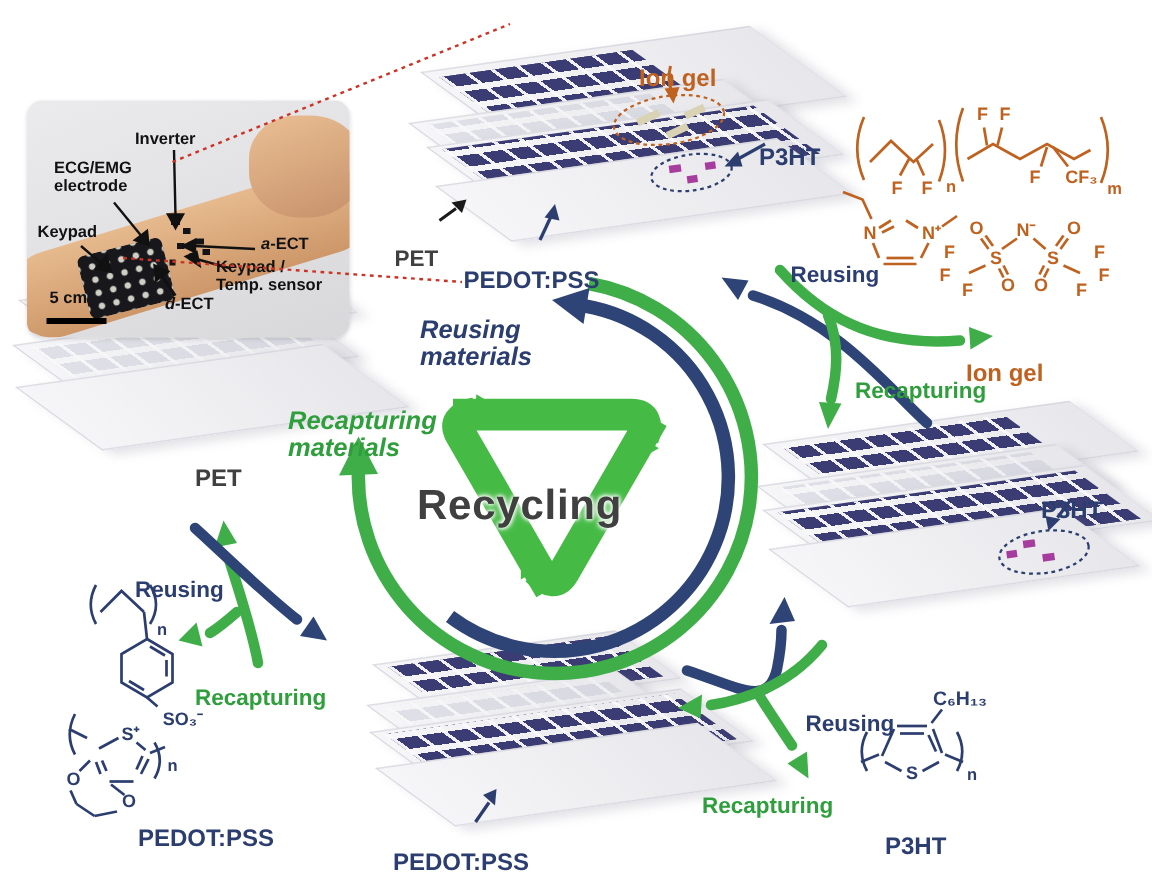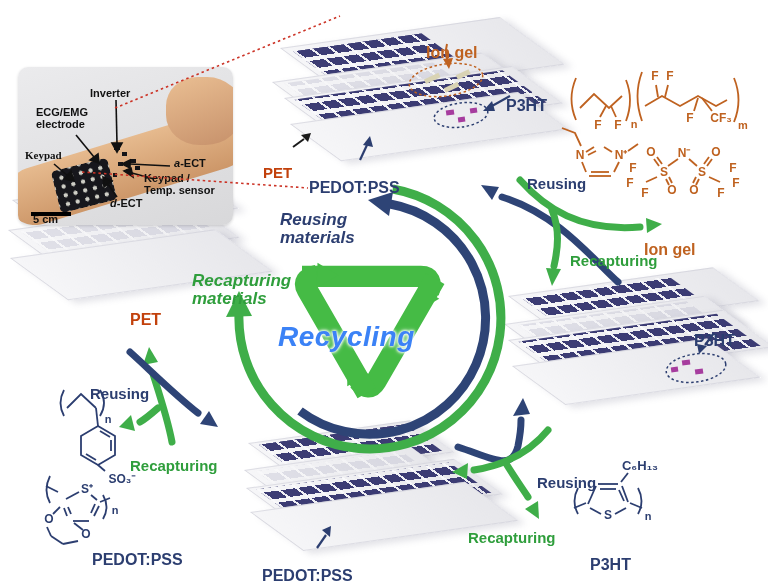--- a/index.html
+++ b/index.html
@@ -1,19 +1,19 @@
 <!DOCTYPE html>
 <html><head>
 <meta charset="utf-8">
 <style>
   html,body{margin:0;padding:0;background:#fff;}
   #fig{position:relative;width:768px;height:582px;background:#fff;overflow:hidden;
        font-family:"Liberation Sans",sans-serif;}
   .lbl{position:absolute;font-weight:bold;white-space:nowrap;line-height:1.05;margin-top:20px;}
-  .navy{color:#2c3e70}.green{color:#2f9e3c}.orange{color:#bf6220}.black{color:#c2410c}
+  .navy{color:#2c3e70}.green{color:#2f9e3c}.orange{color:#bf6220}.black{color:#404040}
   .it{font-style:italic}
   .ctr{text-align:left}
   .sheet{position:absolute;transform-origin:0 0;transform:rotate(-8deg) skewX(46deg);
          background:linear-gradient(105deg,#f6f6f8 0%,#e7e7eb 100%);
          box-shadow:3px 4px 6px rgba(110,110,135,.20);
          border:1px solid rgba(202,202,214,.55);}
   .pat{position:absolute;
        background-image:
          repeating-linear-gradient(90deg,rgba(250,250,252,.95) 0 3px,rgba(250,250,252,0) 3px 17px),
          repeating-linear-gradient(0deg,#3c3c74 0 8px,rgba(250,250,252,0) 8px 12px);}
@@ -110,28 +110,28 @@
         <line x1="99" y1="130" x2="90" y2="117"></line>
           <polygon points="85,110 86,120 94,114"></polygon>
       </g>
     </svg>
 
     <span class="ilbl" style="left:72px;top:20px;"><span>Inverter</span></span>
     <div class="ilbl ctr" style="left:18px;top:39px;width:70px;">
       <div>ECG/EMG</div>
       <div>electrode</div>
     </div>
-    <span class="ilbl" style="left:7px;top:82px;font-family:Liberation Serif, serif;"><span>Keypad</span></span>
+    <span class="ilbl" style="left:7px;top:82px;"><span>Keypad</span></span>
     <span class="ilbl" style="left:156px;top:90px;"><span class="it">a</span><span>-ECT</span></span>
     <div class="ilbl ctr" style="left:126px;top:105px;width:86px;">
       <div>Keypad /</div>
       <div>Temp. sensor</div>
     </div>
     <span class="ilbl" style="left:92px;top:130px;"><span class="it">d</span><span>-ECT</span></span>
-    <span class="ilbl" style="left:15px;top:146px;"><span>5 cm</span></span>
+    <span class="ilbl" style="left:15px;top:126px;"><span>5 cm</span></span>
     <div class="scalebar"></div>
   </div>
 
   <svg width="768" height="582" viewBox="0 0 768 582">
 
     <g stroke="#cc3326" stroke-width="1.6" stroke-dasharray="2.5,3" fill="none">
       <line x1="115" y1="108" x2="340" y2="16"></line>
       <line x1="82" y1="172" x2="308" y2="188"></line>
     </g>
 
@@ -351,21 +351,21 @@
   <span class="lbl navy" style="left:262px;top:548px;font-size:16px;"><span>PEDOT:PSS</span></span>
 
   <div class="lbl navy it ctr" able="false" style="left:280px;top:191px;width:100px;font-size:17px;">
     <div>Reusing</div>
     <div>materials</div>
   </div>
   <div class="lbl green it ctr" style="left:192px;top:252px;width:122px;font-size:17px;">
     <div>Recapturing</div>
     <div>materials</div>
   </div>
-  <div class="lbl ctr bigtitle" style="left:278px;top:302px;width:180px;color:#3b82f6;font-style:italic;"><span>Recycling</span></div>
+  <div class="lbl ctr bigtitle" style="left:278px;top:302px;width:180px;color:#404040;"><span>Recycling</span></div>
 
   <span class="lbl navy" style="left:527px;top:156px;font-size:15px;"><span>Reusing</span></span>
   <span class="lbl green" style="left:570px;top:233px;font-size:15px;"><span>Recapturing</span></span>
   <span class="lbl navy" style="left:537px;top:455px;font-size:15px;"><span>Reusing</span></span>
   <span class="lbl green" style="left:468px;top:510px;font-size:15px;"><span>Recapturing</span></span>
   <span class="lbl navy" style="left:90px;top:366px;font-size:15px;"><span>Reusing</span></span>
   <span class="lbl green" style="left:130px;top:438px;font-size:15px;"><span>Recapturing</span></span>
 
   <span class="lbl orange" style="left:644px;top:222px;font-size:16px;"><span>Ion gel</span></span>
   <span class="lbl navy" style="left:92px;top:532px;font-size:16px;"><span>PEDOT:PSS</span></span>

